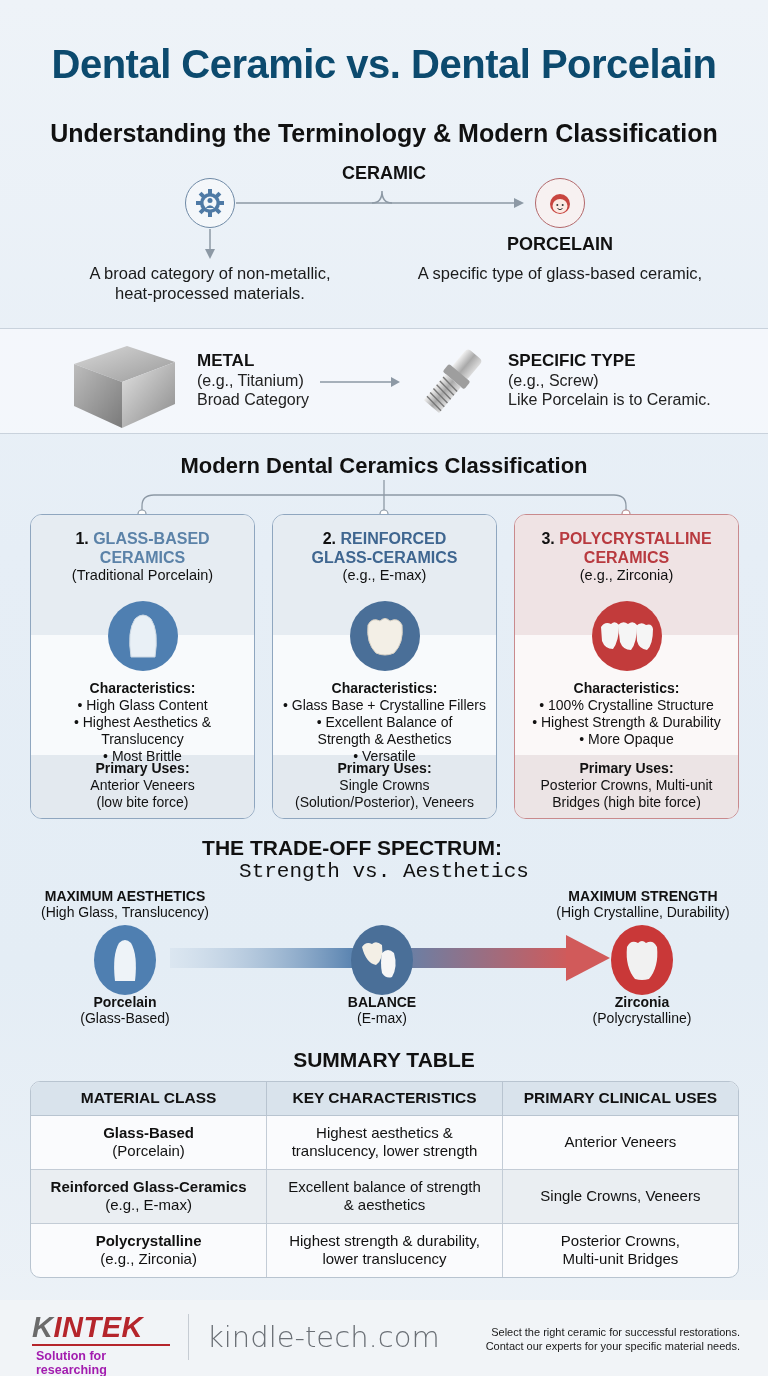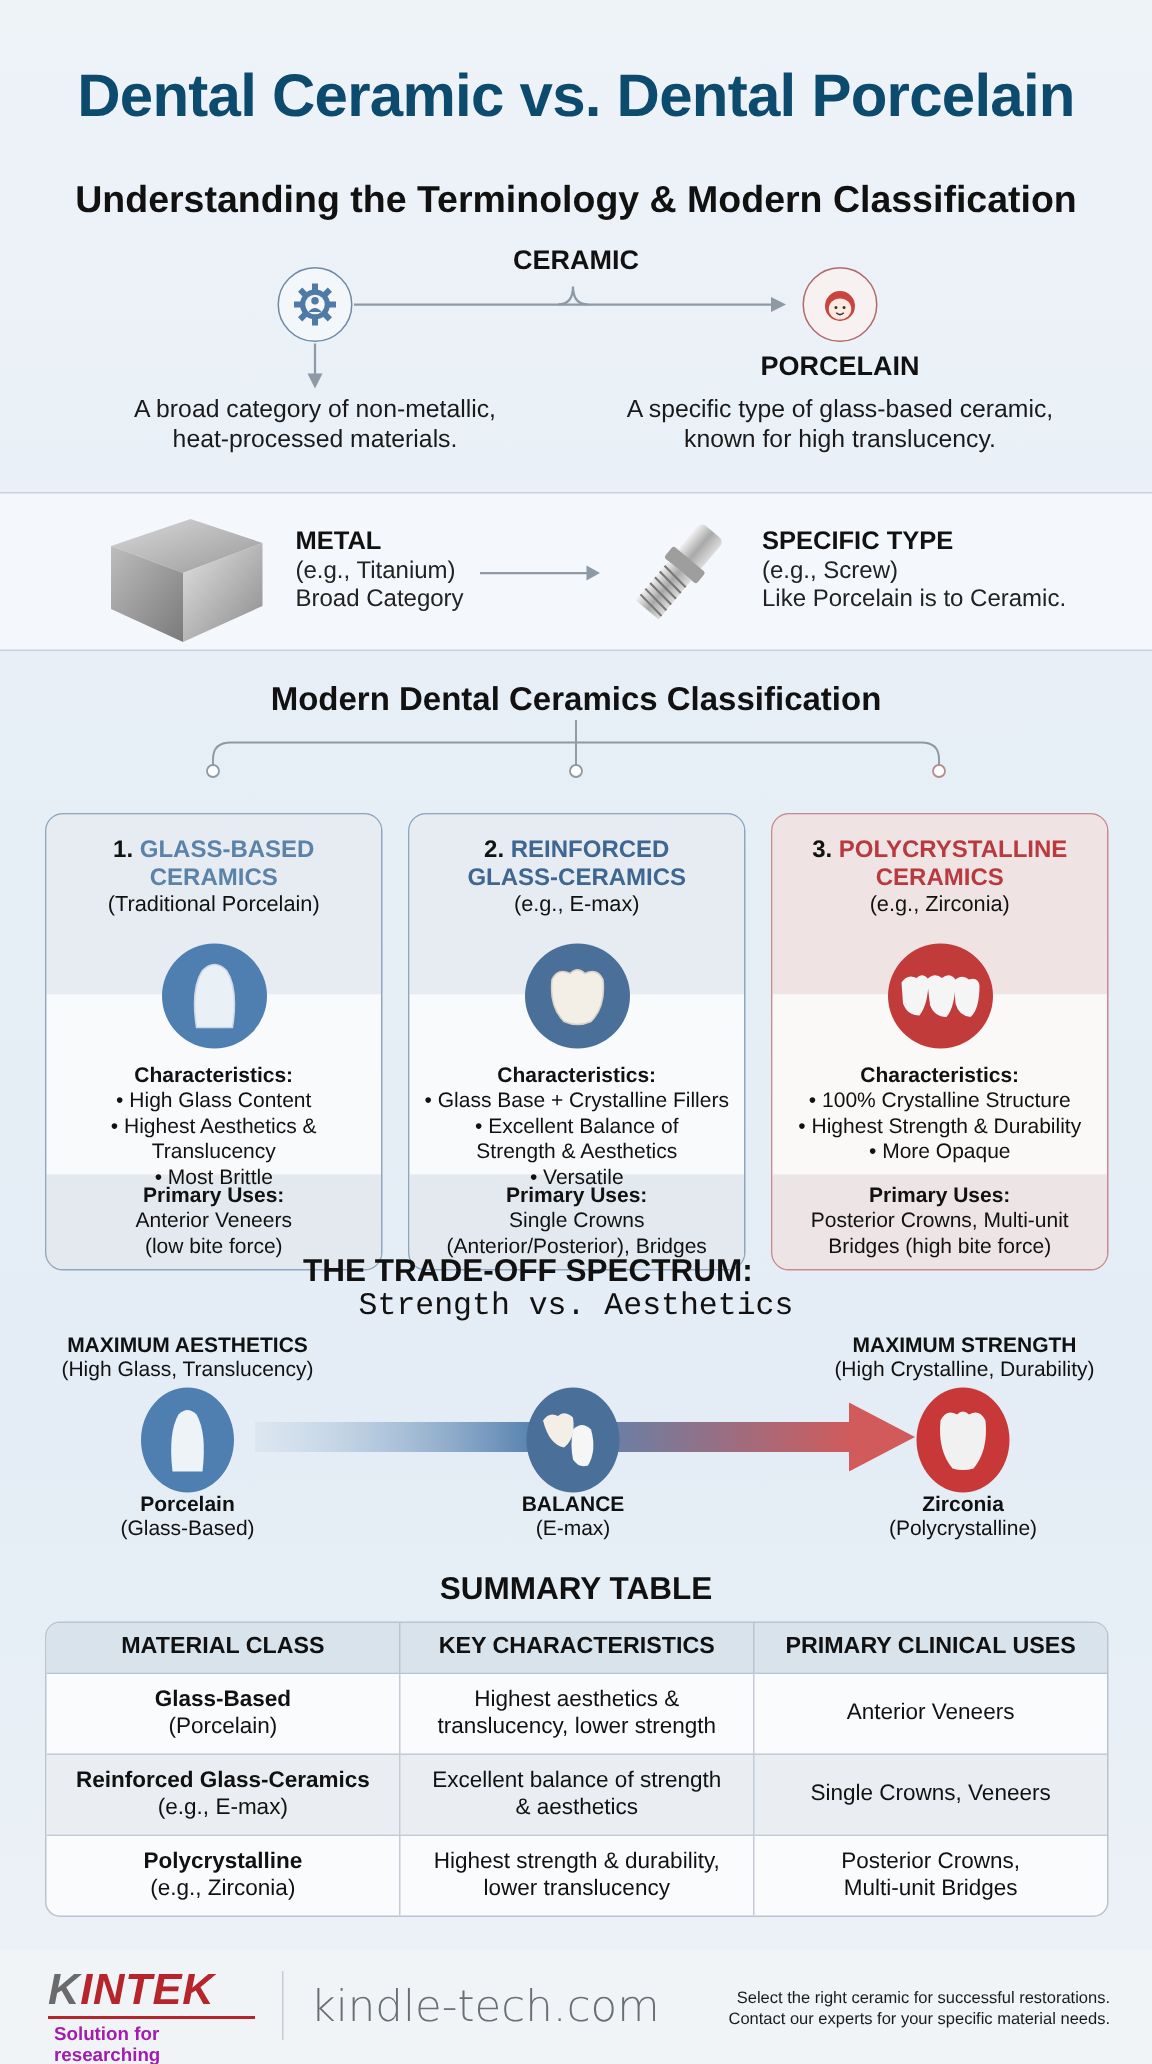--- a/index.html
+++ b/index.html
@@ -29,21 +29,21 @@
   .analogy-band {
     left: 0; top: 328px; width: 768px; height: 106px;
     background: rgba(246, 249, 252, 0.8);
     border-top: 1px solid #c9d2dc; border-bottom: 1px solid #c9d2dc;
   }
   .analogy-strong { font-size: 17px; font-weight: 700; }
   .analogy-line { font-size: 16px; line-height: 19px; color: #222; }
   .section-title { font-size: 22px; font-weight: 700; text-align: center; left: 0; width: 768px; }
   .card {
     top: 514px; width: 225px; height: 305px; border-radius: 12px;
-    border: 1.5px solid #8fa6bf; overflow: hidden; background: #f4f7fa; margin-top: 28px;
+    border: 1.5px solid #8fa6bf; overflow: hidden; background: #f4f7fa;
   }
   .card .top { height: 120px; background: #e6ecf2; }
   .card .mid { position: absolute; left: 0; right: 0; top: 120px; height: 120px; background: #f8fafc; }
   .card .bot { position: absolute; left: 0; right: 0; top: 240px; bottom: 0; background: #e3e9ef; }
   .card-title { position: absolute; left: 0; right: 0; top: 14px; text-align: center; font-size: 16px; font-weight: 700; line-height: 19px; }
   .card-sub { position: absolute; left: 0; right: 0; top: 52px; text-align: center; font-size: 14.5px; }
   .card-img {
     position: absolute; left: 50%; top: 86px; margin-left: -35px; width: 70px; height: 70px; border-radius: 50%;
     display: flex; align-items: center; justify-content: center;
   }
@@ -111,21 +111,20 @@
       <path d="M12.5 20.5 Q15 23 17.5 20.5" fill="none" stroke="#333" stroke-width="1"></path>
     </svg>
   </div>
   <div class="abs term-label" style="left:507px;top:79px;">PORCELAIN</div>
   <div class="abs term-desc" style="left:60px;top:108px;width:300px;">
     <div>A broad category of non-metallic,</div>
     <div>heat-processed materials.</div>
   </div>
   <div class="abs term-desc" style="left:405px;top:108px;width:310px;">
     <div>A specific type of glass-based ceramic,</div>
-    <div>known for high translucency.</div>
   </div>
 </div>
 
 <div class="abs analogy-band">
   <div class="abs" style="left:72px;top:15px;width:105px;height:85px;">
     <svg width="105" height="85" viewBox="0 0 105 85">
       <defs>
         <linearGradient id="mt" x1="0" y1="0" x2="1" y2="1">
             <stop offset="0" stop-color="#d8d8d8"></stop>
             <stop offset="1" stop-color="#9a9a9a"></stop>
@@ -240,21 +239,21 @@
   <div class="card-char">
     <div class="hd">Characteristics:</div>
     <div>• Glass Base + Crystalline Fillers</div>
     <div>• Excellent Balance of</div>
     <div>Strength &amp; Aesthetics</div>
     <div>• Versatile</div>
   </div>
   <div class="card-use">
     <div class="hd">Primary Uses:</div>
     <div>Single Crowns</div>
-    <div>(Anterior/Posterior), Bridges</div>
+    <div>(Solution/Posterior), Veneers</div>
   </div>
 </div>
 
 <div class="abs card" style="left:514px;border-color:#c98a8d;">
   <div class="top" style="background:#efe3e4;"></div>
     <div class="mid" style="background:#fbf8f8;"></div>
     <div class="bot" style="background:#ece4e5;"></div>
   <div class="card-title">
     <span>3.</span>
     <span style="color:#b83a3f">POLYCRYSTALLINE</span><br>

